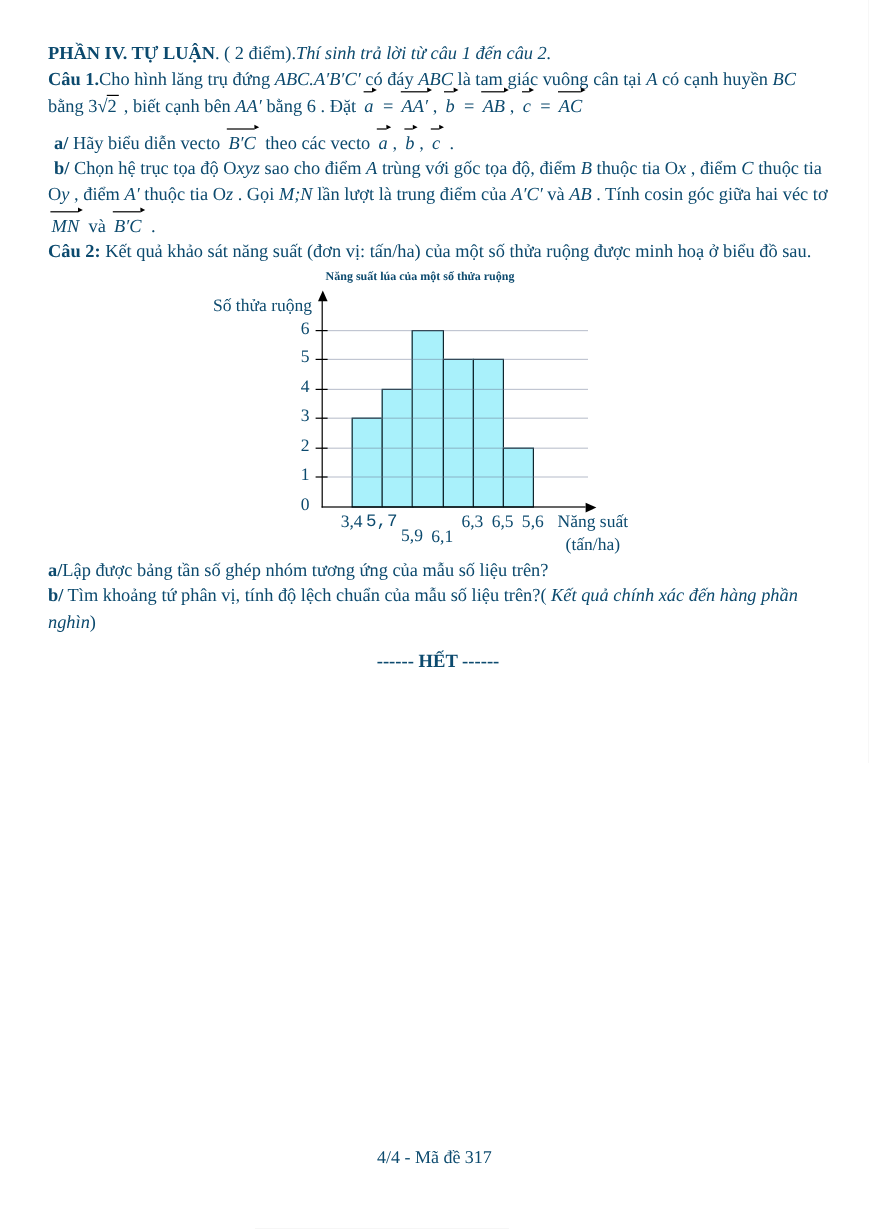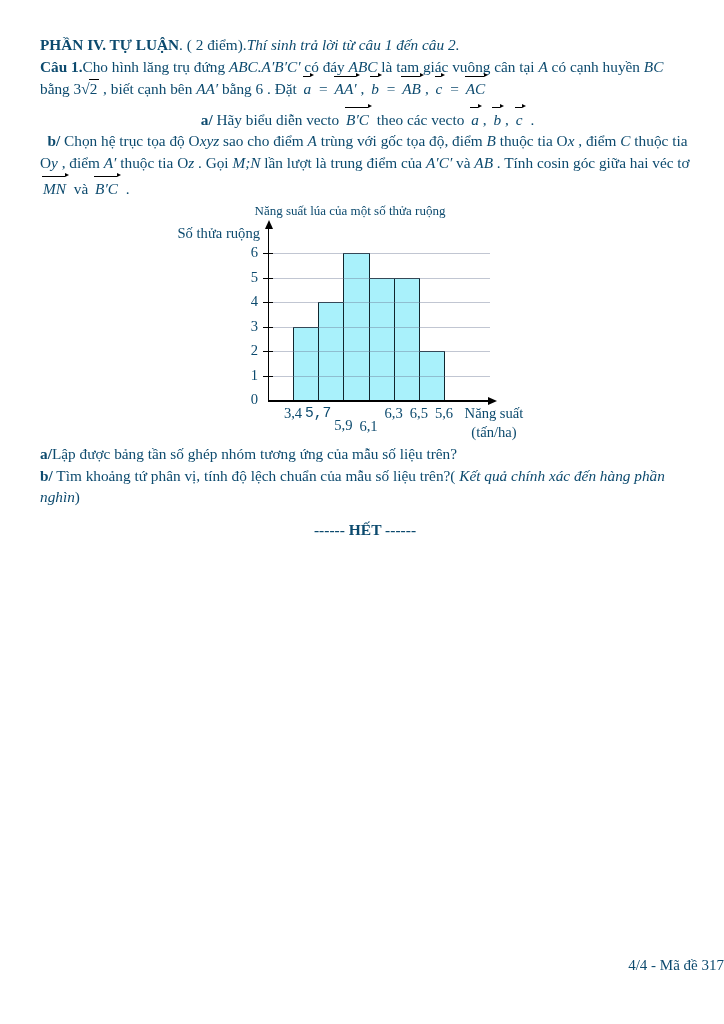--- a/index.html
+++ b/index.html
@@ -1,61 +1,62 @@
 <!DOCTYPE html>
 <html><head>
 <meta charset="utf-8">
 <style>
   html,body{margin:0;padding:0;background:#e8e8e8;}
   .page{position:relative;width:724px;height:1024px;background:#ffffff;overflow:hidden;
         font-family:"Liberation Serif", serif;color:#0c4a6e;}
   .doc{position:absolute;top:34px;left:40px;width:650px;}
   .tline{white-space:nowrap;font-size:15.3px;line-height:21.6px;}
-  .tline.ind{padding-left:5px;text-align:center;}
+  .tline.ind{padding-left:5px;}
   .seg-b{font-weight:bold;}
   .seg-i{font-style:italic;}
   .seg-m{font-style:italic;}
   .vec{position:relative;font-style:italic;margin:0 2px;display:inline-block;padding:1px 2px 0 1px;}
   .vec::before{content:'';position:absolute;left:0;right:3px;top:-1px;border-top:1px solid #000;}
   .vec::after{content:'';position:absolute;right:-1px;top:-4px;width:0;height:0;
               border-left:4px solid #000;border-top:2.5px solid transparent;border-bottom:2.5px solid transparent;}
   .sqrt{display:inline-block;}
   .sqrt .sign{letter-spacing:-1px;}
   .sqrt .rad{border-top:1.2px solid #000;padding:0 2px 0 1px;}
   
   .chart{position:relative;height:242px;margin-top:2px;}
   .chart-title{position:absolute;top:2px;left:100px;width:420px;text-align:center;
-               font-weight:normal;font-size:13px;}
+               font-weight:bold;font-size:10px;}
   .ylabel{position:absolute;top:24px;left:88px;width:132px;text-align:right;font-size:14.6px;}
   .xlabel{position:absolute;top:203px;left:408px;width:92px;text-align:center;
           font-size:14.6px;line-height:19px;}
   .gridline{position:absolute;height:1px;opacity:0.42;z-index:2;}
   .bar{position:absolute;box-sizing:border-box;z-index:1;}
   .axis{position:absolute;background:#000;z-index:3;}
   .arrow{position:absolute;width:0;height:0;z-index:3;}
   .ytick{position:absolute;width:26px;text-align:right;font-size:14.6px;z-index:3;}
   .ytickmark{position:absolute;height:1px;background:#000;z-index:3;}
   .xtick{position:absolute;width:32px;text-align:center;font-size:14.6px;z-index:3;}
   .het{margin-top:13px;text-align:center;font-weight:bold;font-size:15.5px;}
-  .footer{position:absolute;left:0;right:0;top:957px;text-align:right;font-size:15px;}
+  .footer{position:absolute;left:0;right:0;top:957px;text-align:center;font-size:15px;}
 </style>
 </head>
 <body>
 
 <div class="page">
   <div class="doc">
 
     <div id="lines-top">
         <div class="tline"><span class="seg-b">PHẦN IV. TỰ LUẬN</span><span>. ( 2 điểm).</span><span class="seg-i">Thí sinh trả lời từ câu 1 đến câu 2.</span></div>
         <div class="tline"><span class="seg-b">Câu 1.</span><span>Cho hình lăng trụ đứng </span><span class="seg-m">ABC.A′B′C′</span><span> có đáy </span><span class="seg-m">ABC</span><span> là tam giác vuông cân tại </span><span class="seg-m">A</span><span> có cạnh huyền </span><span class="seg-m">BC</span></div>
         <div class="tline"><span>bằng 3</span><span class="sqrt"><span class="sign">√</span><span class="rad">2</span></span><span> , biết cạnh bên </span><span class="seg-m">AA′</span><span> bằng 6 . Đặt </span><span class="vec">a</span><span> = </span><span class="vec">AA′</span><span>, </span><span class="vec">b</span><span> = </span><span class="vec">AB</span><span>, </span><span class="vec">c</span><span> = </span><span class="vec">AC</span></div>
         <div class="tline ind" style="margin-top: 8px;"><span class="seg-b">a/</span><span> Hãy biểu diễn vecto </span><span class="vec">B′C</span><span> theo các vecto </span><span class="vec">a</span><span>, </span><span class="vec">b</span><span>, </span><span class="vec">c</span><span> .</span></div>
         <div class="tline ind"><span class="seg-b">b/</span><span> Chọn hệ trục tọa độ O</span><span class="seg-m">xyz</span><span> sao cho điểm </span><span class="seg-m">A</span><span> trùng với gốc tọa độ, điểm </span><span class="seg-m">B</span><span> thuộc tia O</span><span class="seg-m">x</span><span> , điểm </span><span class="seg-m">C</span><span> thuộc tia</span></div>
         <div class="tline"><span>O</span><span class="seg-m">y</span><span> , điểm </span><span class="seg-m">A′</span><span> thuộc tia O</span><span class="seg-m">z</span><span> . Gọi </span><span class="seg-m">M;N</span><span> lần lượt là trung điểm của </span><span class="seg-m">A′C′</span><span> và </span><span class="seg-m">AB</span><span> . Tính cosin góc giữa hai véc tơ</span></div>
         <div class="tline" style="margin-top: 3px;"><span class="vec">MN</span><span> và </span><span class="vec">B′C</span><span> .</span></div>
+        <div class="tline"><span class="seg-b">Câu 2:</span><span> Kết quả khảo sát năng suất (đơn vị: tấn/ha) của một số thửa ruộng được minh hoạ ở biểu đồ sau.</span></div>
       </div>
 
     <div class="chart">
       <div class="chart-title">Năng suất lúa của một số thửa ruộng</div>
       <div class="ylabel">Số thửa ruộng</div>
       <div id="plot" style="position:absolute;left:0;top:0;right:0;bottom:0;">
           <div class="bar" style="left: 253px; width: 26.37px; top: 125.5px; height: 74.5px; background: rgb(169, 241, 251); border: 1px solid rgb(16, 38, 46);"></div>
           <div class="bar" style="left: 278.17px; width: 26.37px; top: 101px; height: 99px; background: rgb(169, 241, 251); border: 1px solid rgb(16, 38, 46);"></div>
           <div class="bar" style="left: 303.34px; width: 26.37px; top: 52px; height: 148px; background: rgb(169, 241, 251); border: 1px solid rgb(16, 38, 46);"></div>
           <div class="bar" style="left: 328.51px; width: 26.37px; top: 76.5px; height: 123.5px; background: rgb(169, 241, 251); border: 1px solid rgb(16, 38, 46);"></div>

